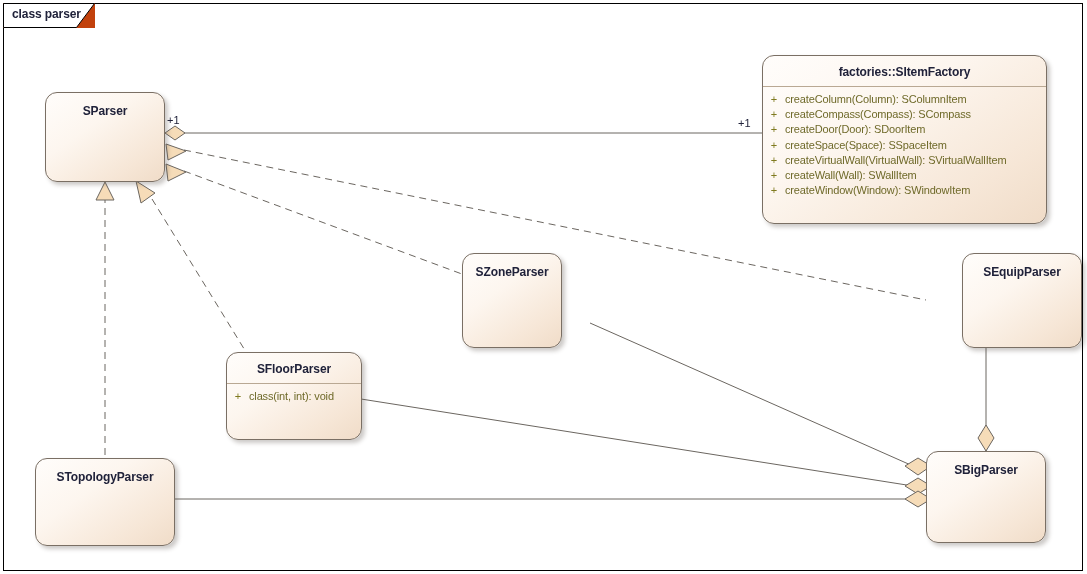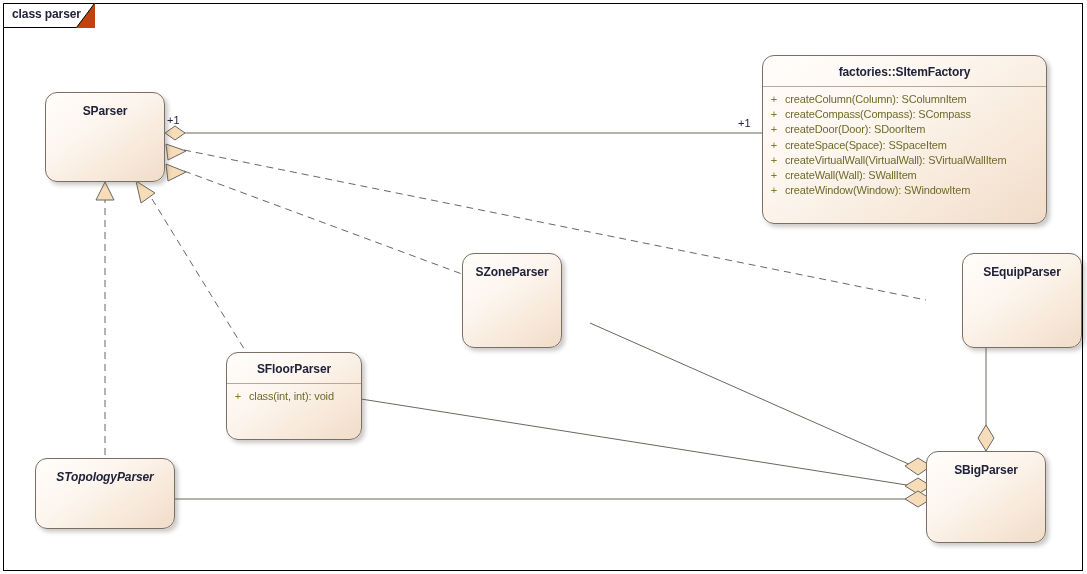--- a/index.html
+++ b/index.html
@@ -209,21 +209,21 @@
   <div class="uml-class has-ops" style="left:226px; top:352px; width:136px; height:88px;">
     <span class="cls-name">SFloorParser</span>
     <div class="ops">
       <div class="op-row">
         <span class="op-vis">+</span>
         <span class="op-sig">class(int, int): void</span>
       </div>
     </div>
   </div>
 
-  <div class="uml-class" style="left:35px; top:458px; width:140px; height:71px;font-style:italic;">
+  <div class="uml-class" style="left:35px; top:458px; width:140px; height:88px;">
     <span class="cls-name">STopologyParser</span>
   </div>
 
   <div class="uml-class" style="left:926px; top:451px; width:120px; height:92px;">
     <span class="cls-name">SBigParser</span>
   </div>
 
   <div id="frame"></div>
   <div id="frame-tab">
     <svg class="tab-shape" viewBox="0 0 92 25" width="92" height="25" xmlns="http://www.w3.org/2000/svg">

